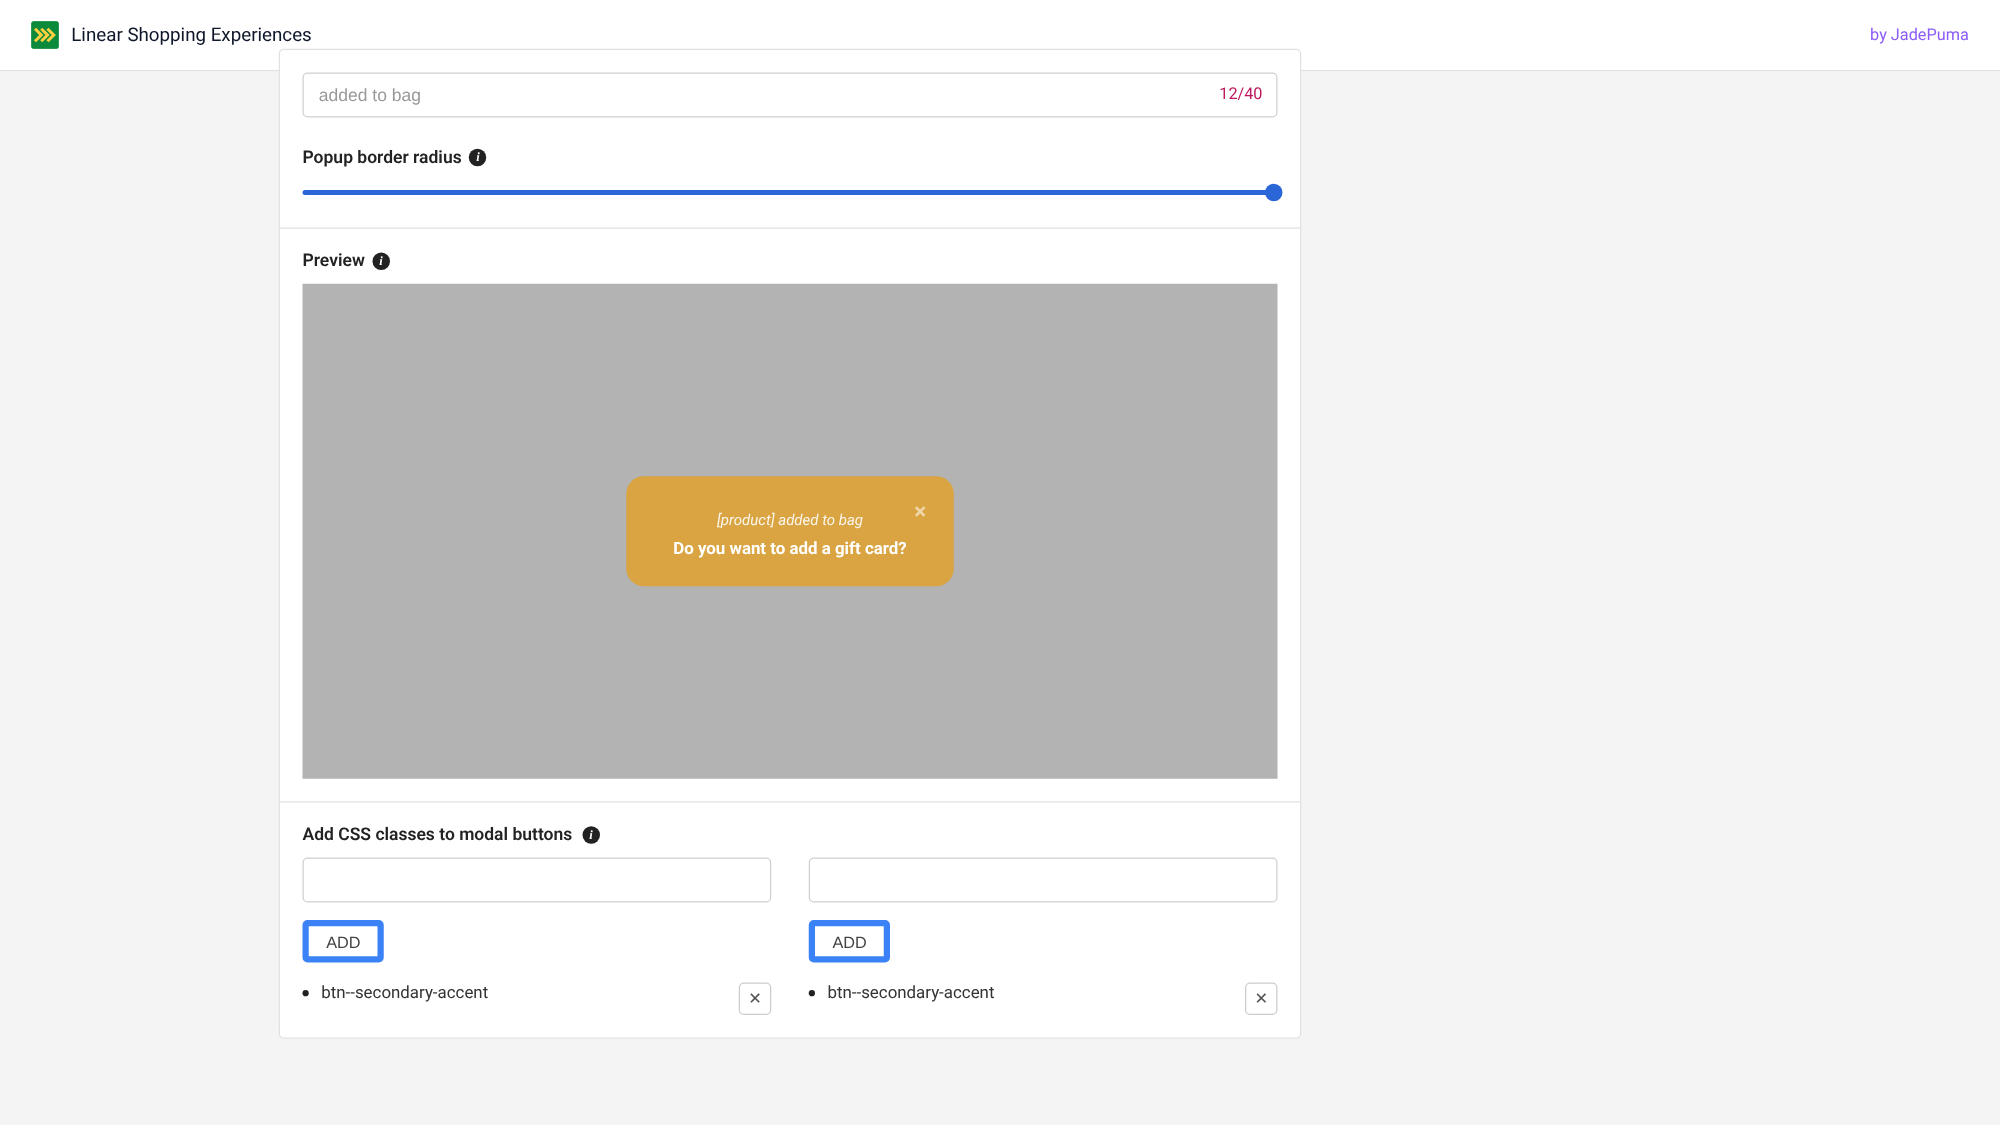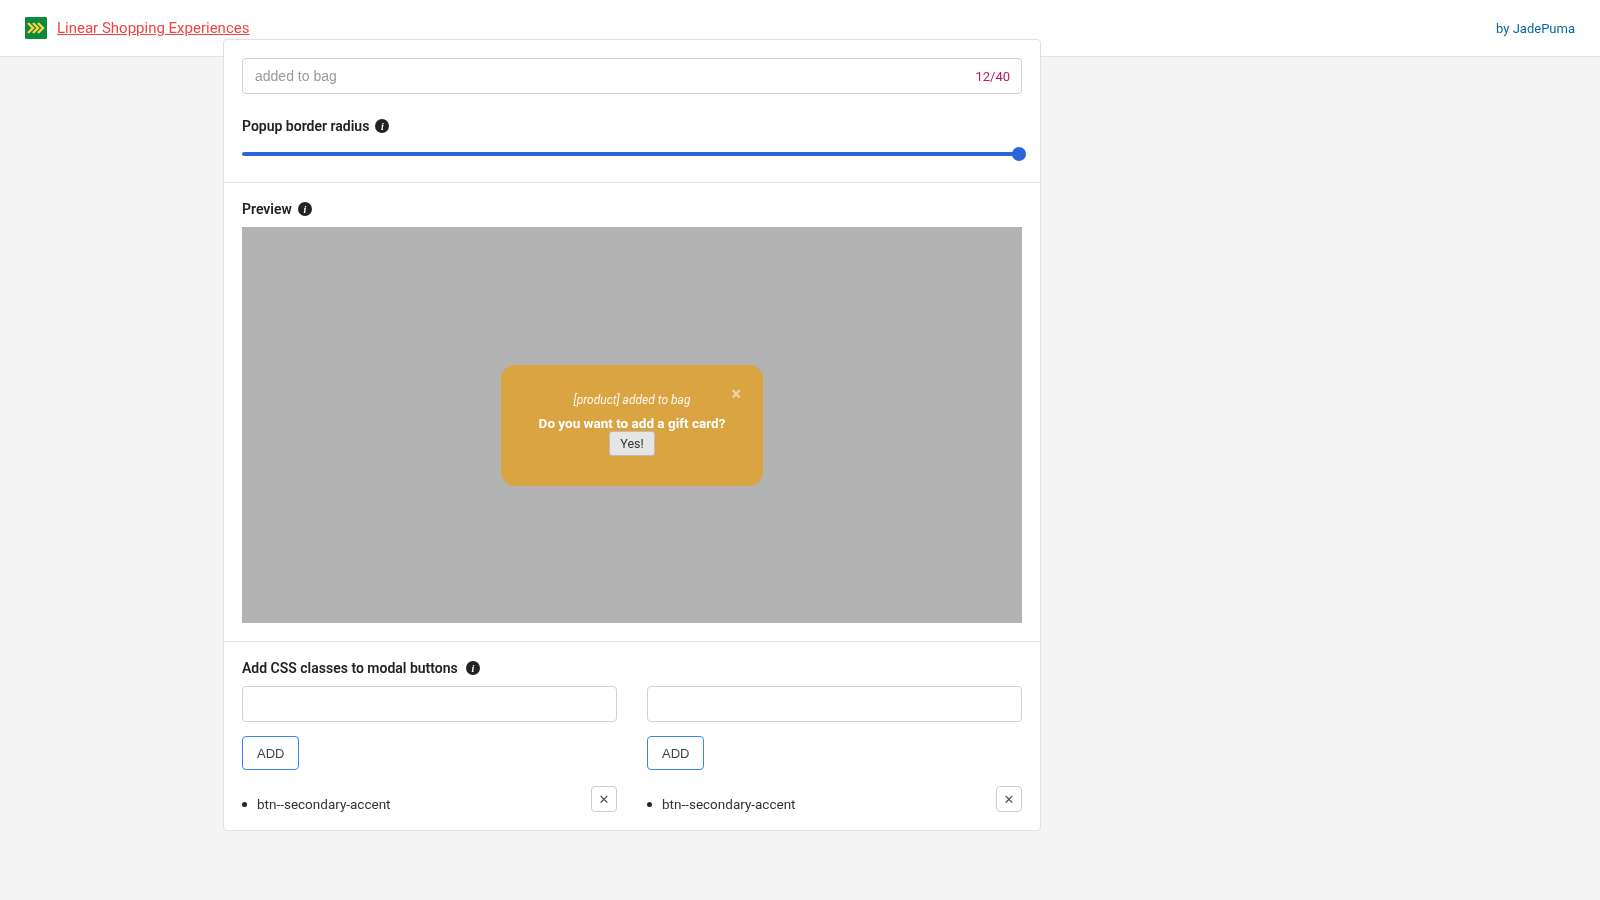--- a/index.html
+++ b/index.html
@@ -20,22 +20,22 @@
   }
   .topbar-left { display: flex; align-items: center; gap: 10px; }
   .logo {
     width: 22px; height: 22px;
     background: #0a8a3a;
     border-radius: 2px;
     position: relative;
     overflow: hidden;
   }
   .logo svg { width: 100%; height: 100%; }
-  .app-title { color: #ef4444; font-size: 15px; text-decoration: underline; }
-  .byline { color: #0369a1; font-size: 13px; }
+  .app-title { color: #0f172a; font-size: 15px; }
+  .byline { color: #8b5cf6; font-size: 13px; }
 
   .page {
     width: 1264px;
     display: flex;
     justify-content: center;
     padding-top: 0;
   }
   .card {
     width: 818px;
     background: #fff;
@@ -158,31 +158,31 @@
     width: 100%; height: 36px;
     border: 1px solid #d0d0d0;
     border-radius: 4px;
     padding: 0 10px;
     font-size: 14px;
   }
   .add-btn {
     margin-top: 14px;
     height: 34px;
     padding: 0 14px;
-    border: 1px solid #3b82f6;
+    border: 5px solid #3b82f6;
     background: #fff;
     border-radius: 4px;
     font-size: 13px;
     color: #444;
     cursor: pointer;
   }
   .chip-row {
     margin-top: 16px;
     display: flex;
-    align-items: flex-end;
+    align-items: flex-start;
     justify-content: space-between;
   }
   .chip-left { display: flex; align-items: center; gap: 10px; }
   .bullet { width: 5px; height: 5px; background: #222; border-radius: 50%; }
   .chip-text { font-size: 13.5px; color: #333; }
   .chip-x {
     width: 26px; height: 26px;
     border: 1px solid #ccc;
     border-radius: 4px;
     background: #fff;
@@ -245,21 +245,20 @@
     <div class="section">
       <div class="field-label">
         <span>Preview</span>
         <span class="info-icon">i</span>
       </div>
       <div class="preview-area">
         <div class="popup">
           <div class="popup-close">×</div>
           <div class="popup-sub">[product] added to bag</div>
           <div class="popup-title">Do you want to add a gift card?</div>
-          <div><span class="popup-btn">Yes!</span></div>
         </div>
       </div>
     </div>
 
     <div class="section-sep"></div>
 
     <div class="section">
       <div class="section-heading">
         <span>Add CSS classes to modal buttons</span>
         <span class="info-icon">i</span>

